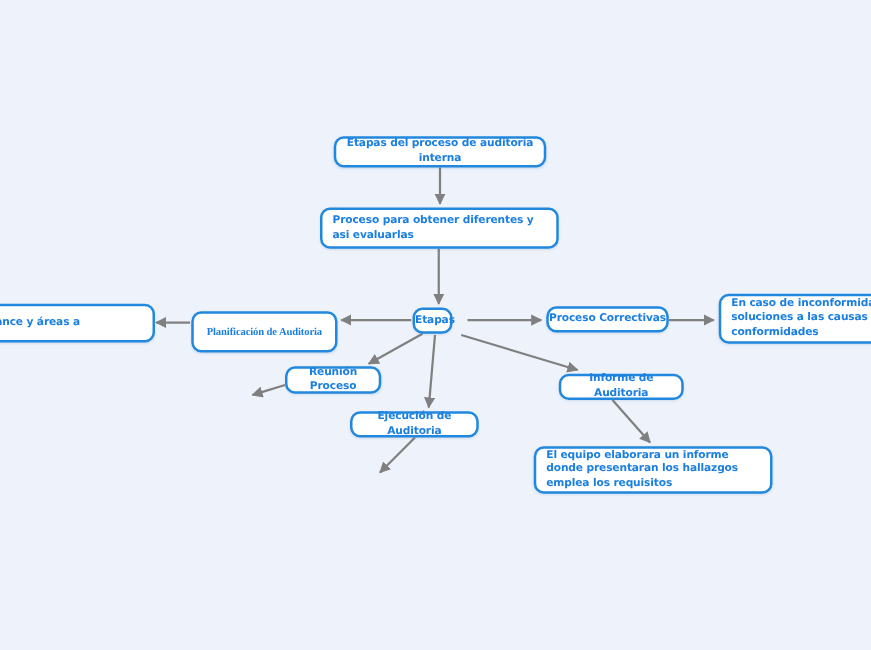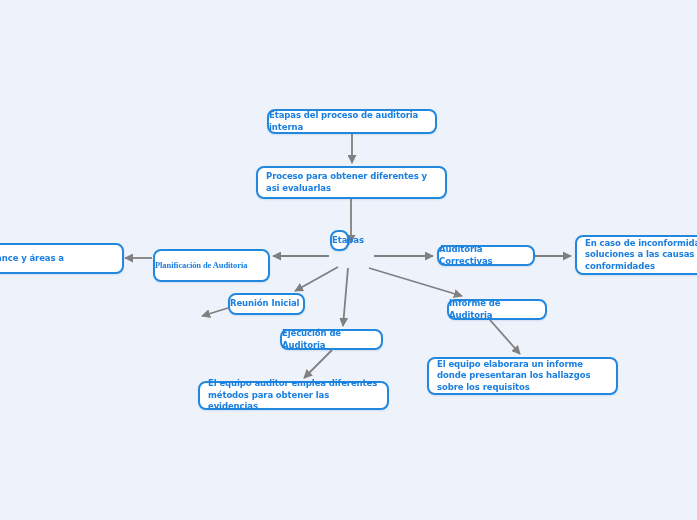--- a/index.html
+++ b/index.html
@@ -35,21 +35,21 @@
     line-height: 1.35;
     letter-spacing: -0.1px;
     display: flex;
     align-items: center;
     box-shadow: 0 1px 2px rgba(40,90,160,0.14);
   }
   .node > span {
     display: block;
     width: 100%;
   }
-  .node.center-text > span { }
+  .node.center-text > span { text-align: center; }
   .node.left-text { padding-left: 8px; padding-right: 7px; }
   .node.left-text > span { text-align: left; }
 </style>
 </head>
 <body>
 
 <div id="canvas">
 
   <svg id="edges" viewBox="0 0 697 520" xmlns="http://www.w3.org/2000/svg">
     <defs>
@@ -74,54 +74,51 @@
   </svg>
 
   <div class="node center-text" style="left:267px; top:109px; width:170px; height:25px;">
     <span>Etapas del proceso de auditoria interna</span>
   </div>
 
   <div class="node left-text" style="left:256px; top:166px; width:191px; height:33px;">
     <span>Proceso para obtener diferentes y asi evaluarlas</span>
   </div>
 
-  <div class="node center-text" style="left:330px; top:230px; width:19px; height:21px;">
+  <div class="node center-text" style="left:330px; top:246px; width:32px; height:21px;">
     <span>Etapas</span>
   </div>
 
   <div class="node center-text" style="left:153px; top:249px; width:117px; height:33px;font-family:Liberation Serif, serif;">
     <span>Planificación de Auditoria</span>
   </div>
 
   <div class="node left-text" style="left:-64px; top:243px; width:188px; height:31px;">
     <span>fechas, alcance y áreas a</span>
   </div>
 
   <div class="node center-text" style="left:228px; top:293px; width:77px; height:22px;">
-    <span>Reunión Inicial</span>
+    <span>Reunión Proceso</span>
   </div>
 
 
   <div class="node center-text" style="left:280px; top:329px; width:103px; height:21px;">
     <span>Ejecución de Auditoria</span>
   </div>
 
-  <div class="node left-text" style="left:198px; top:381px; width:191px; height:29px;">
-    <span>El equipo auditor emplea diferentes métodos para obtener las evidencias</span>
-  </div>
 
   <div class="node center-text" style="left:437px; top:245px; width:98px; height:21px;">
-    <span>Auditoria Correctivas</span>
+    <span>Proceso Correctivas</span>
   </div>
 
   <div class="node left-text" style="left:575px; top:235px; width:190px; height:40px;">
     <span>En caso de inconformidades s soluciones a las causas de la conformidades</span>
   </div>
 
   <div class="node center-text" style="left:447px; top:299px; width:100px; height:21px;">
     <span>Informe de Auditoria</span>
   </div>
 
   <div class="node left-text" style="left:427px; top:357px; width:191px; height:38px;">
-    <span>El equipo elaborara un informe donde presentaran los hallazgos sobre los requisitos</span>
+    <span>El equipo elaborara un informe donde presentaran los hallazgos emplea los requisitos</span>
   </div>
 
 </div>
 
 </body></html>

